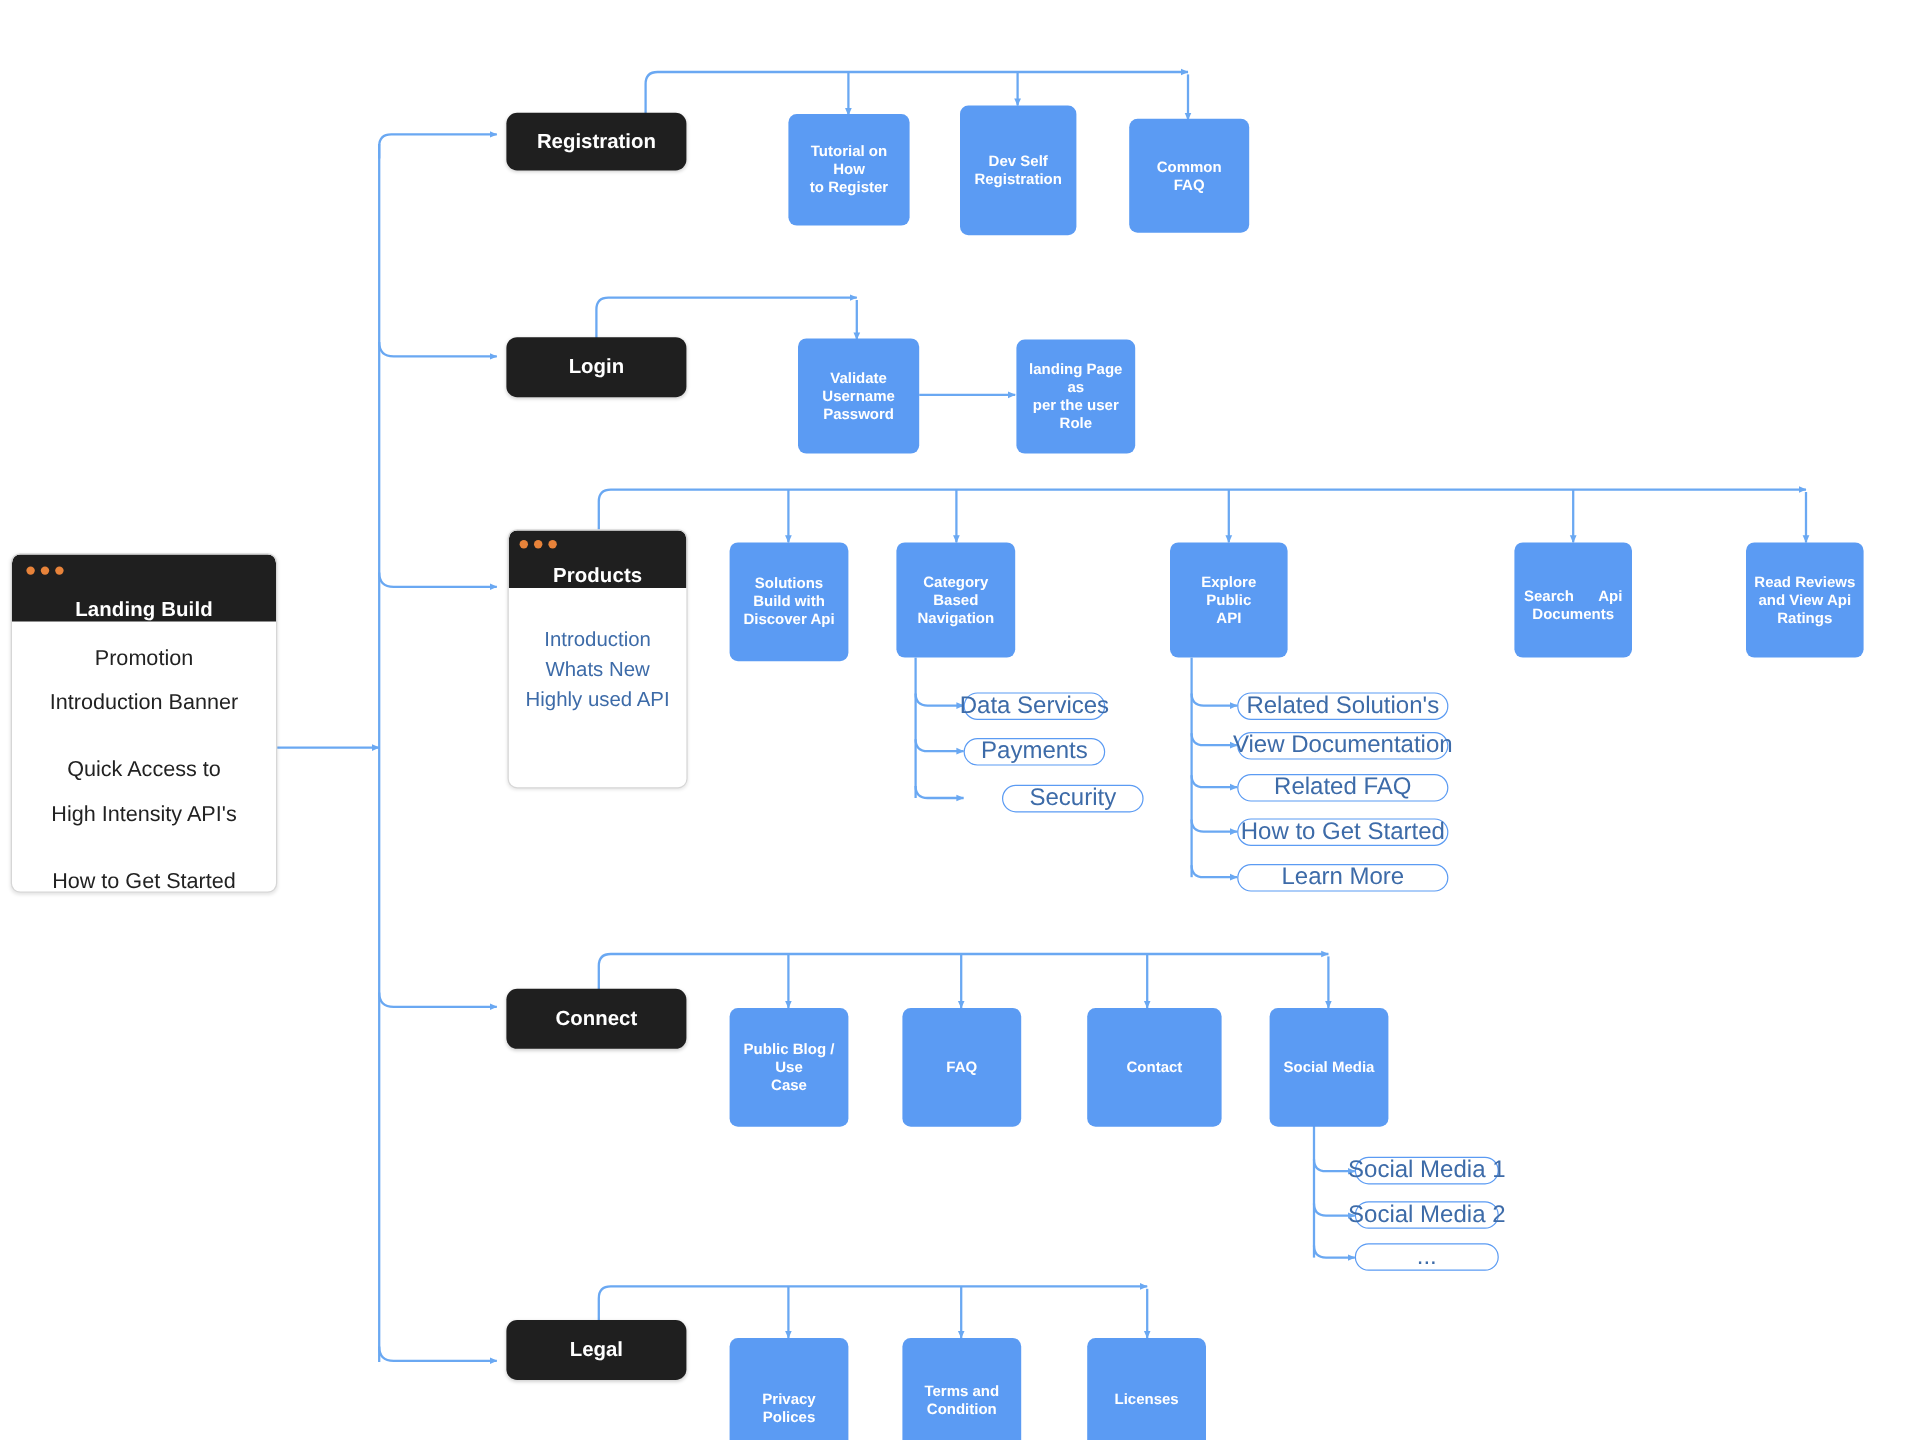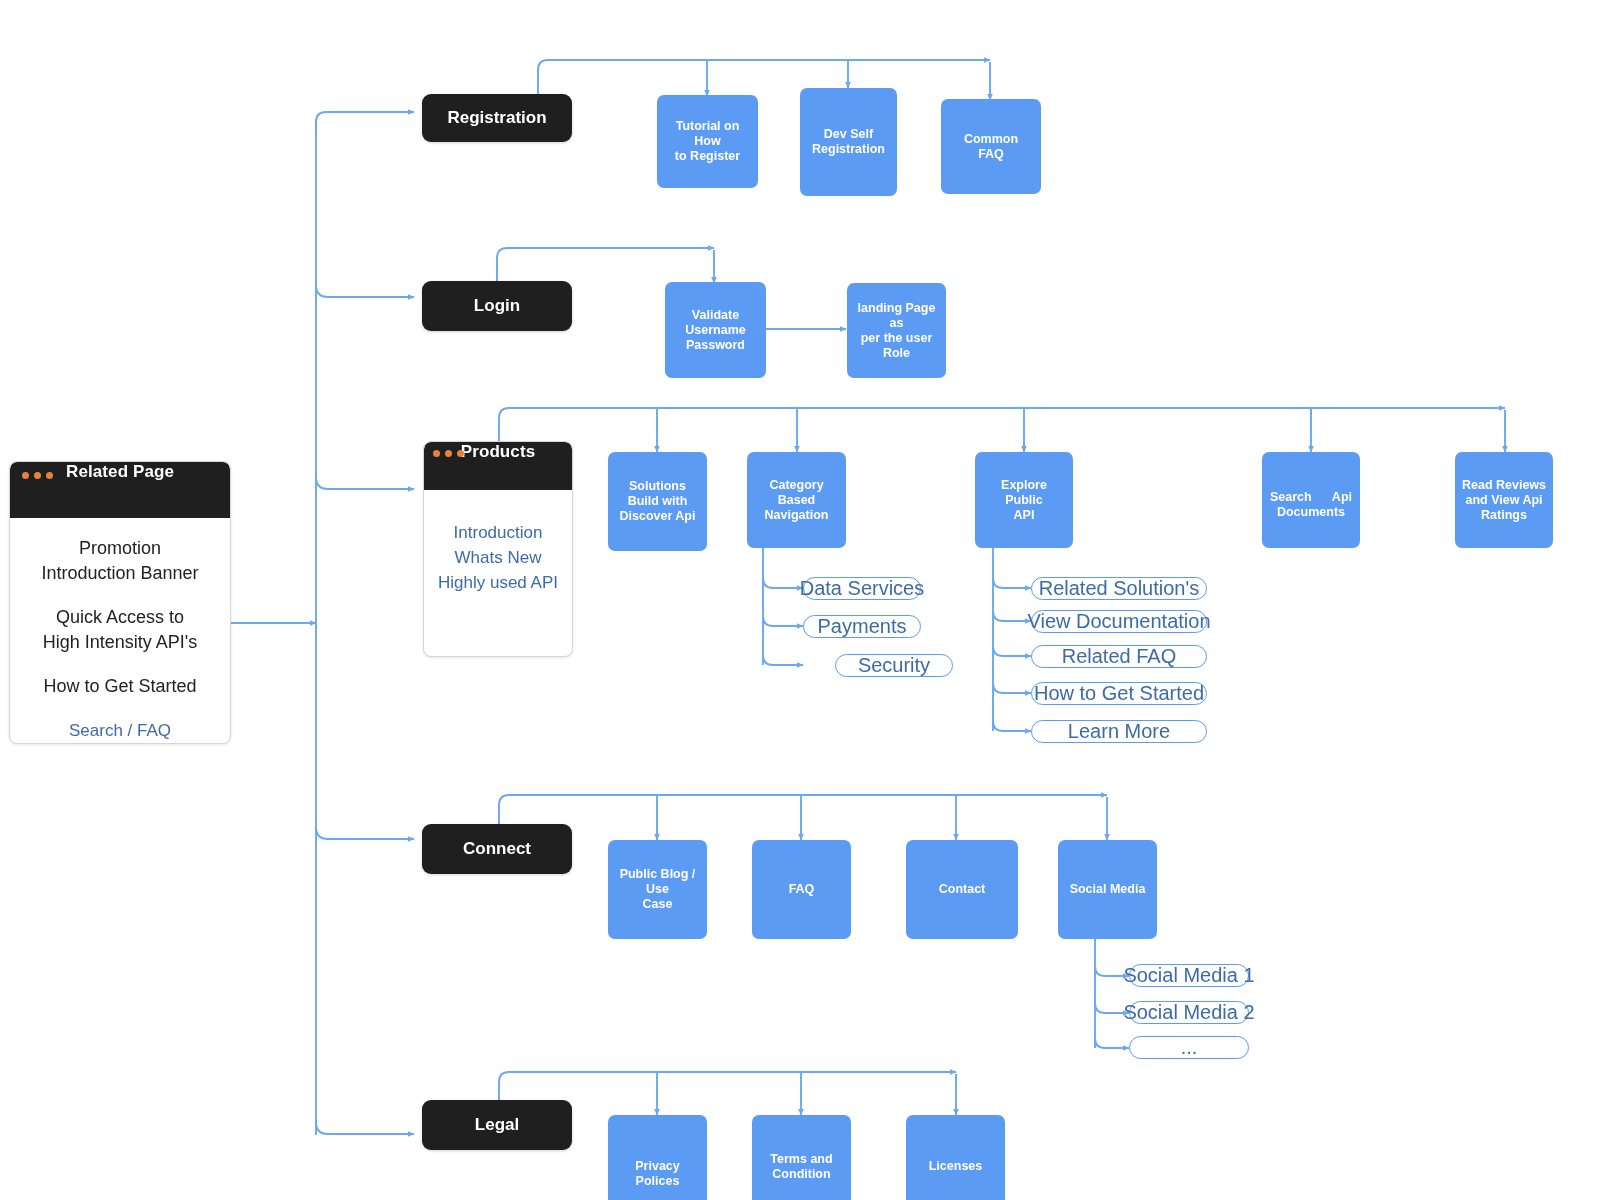--- a/index.html
+++ b/index.html
@@ -12,21 +12,21 @@
   #wires{position:absolute;left:0;top:0;width:1597px;height:1200px;}
 
   
   .window{
     position:absolute;background:#ffffff;border:1px solid #d6d6d6;
     border-radius:8px;box-shadow:0 1px 3px rgba(0,0,0,.10);
     overflow:hidden;box-sizing:border-box;
   }
   .window .titlebar{
     background:#1f1f1f;border-radius:7px 7px 0 0;position:relative;
-    display:flex;align-items:flex-start;justify-content:center;
+    display:flex;align-items:flex-end;justify-content:center;
   }
   .dots{position:absolute;left:12px;top:10px;display:flex;gap:5px;}
   .dots i{width:7px;height:7px;border-radius:50%;background:#e8833a;display:block;}
   .window .title{
     color:#ffffff;font-weight:bold;font-size:17px;letter-spacing:.1px;
   }
   .window .body{
     display:flex;flex-direction:column;align-items:center;
     text-align:center;box-sizing:border-box;
   }
@@ -130,23 +130,23 @@
     </g>
   </svg>
 
   <div class="window" style="left:9px;top:461px;width:222px;height:283px;">
     <div class="titlebar" style="height:56px;">
       <span class="dots">
         <i></i>
           <i></i>
           <i></i>
       </span>
-      <span class="title">Related Page</span>
-    </div>
-    <div class="body" style="padding:20px 10px 0;gap:4px;">
+      <span class="title">Landing Build</span>
+    </div>
+    <div class="body" style="padding:20px 10px 0;gap:16px;">
       <div class="line">Promotion</div>
       <div class="line">Introduction Banner</div>
       <div class="line" style="margin-top:19px;">Quick Access to</div>
       <div class="line">High Intensity API's</div>
       <div class="line" style="margin-top:19px;">How to Get Started</div>
       <div class="link" style="margin-top:17px;">Search / FAQ</div>
     </div>
   </div>
 
   <div class="hdr" style="left:422px;top:94px;width:150px;height:48px;">

